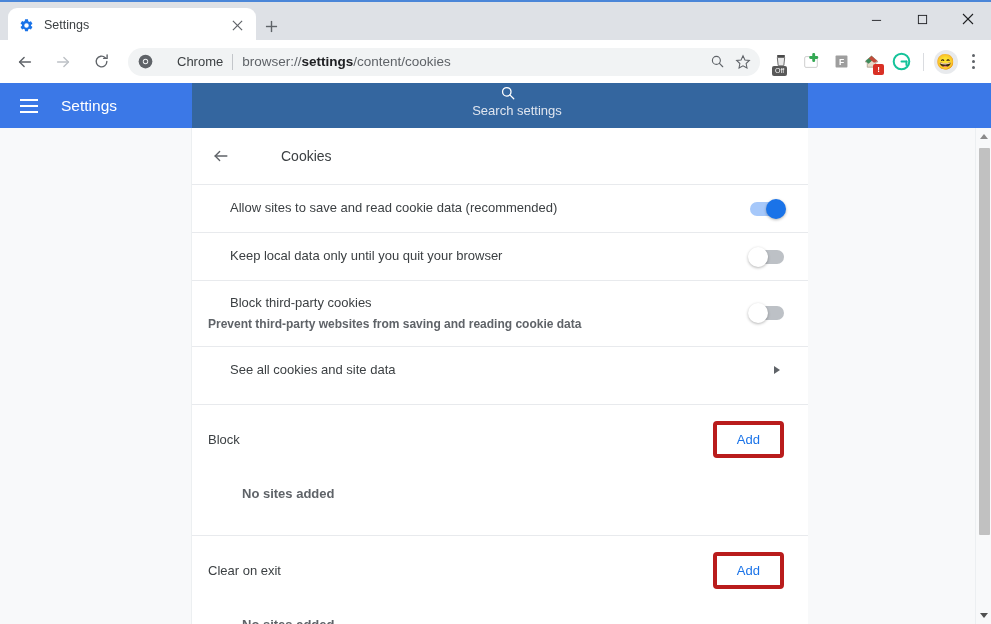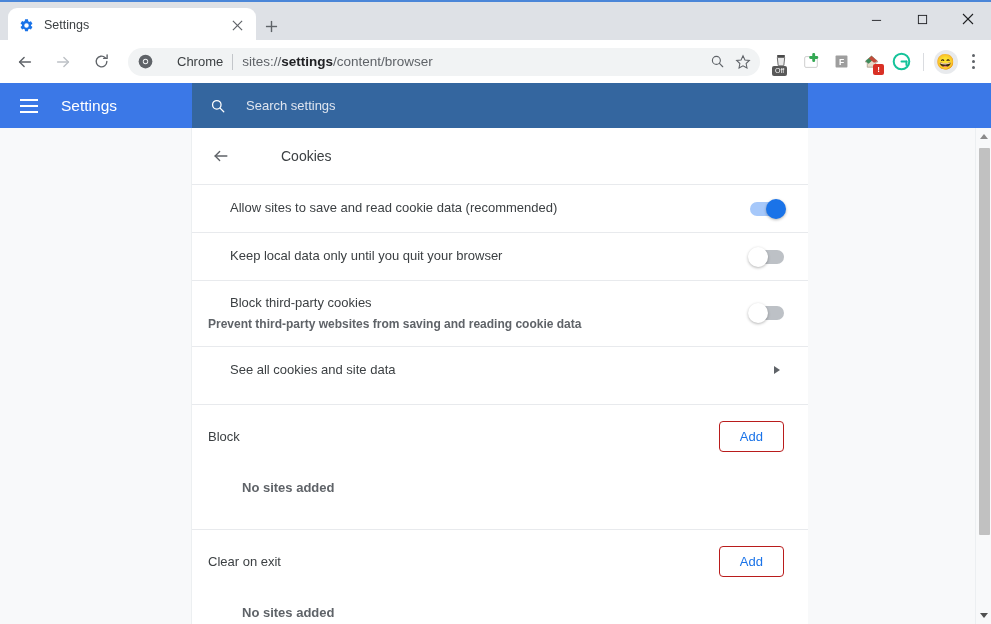--- a/index.html
+++ b/index.html
@@ -161,20 +161,21 @@
     color: #ffffff; font-size: 15.5px; font-weight: 500;
     margin-left: 17px;
     flex: 0 0 auto;
   }
   .searchbox {
     position: absolute; left: 192px; top: 0;
     width: 616px; height: 45px;
     background: #34669f;
     display: flex; align-items: center;
     padding-left: 16px;
+    flex-direction: column;
   }
   .search-icon-wrap { width: 20px; height: 20px; display:flex; align-items:center; justify-content:center; flex:0 0 20px; }
   .search-placeholder {
     color: #dfe5ef; font-size: 13px;
     margin-left: 18px;
   }
 
   
   .page-body {
     position: absolute; left: 0; top: 128px;
@@ -247,21 +248,21 @@
 
   .list-section { border-top: 1px solid #e8eaed; }
   .list-head {
     display: flex; align-items: center;
     padding: 16px 24px 16px 16px;
     min-height: 62px;
   }
   .list-title { flex: 1 1 auto; font-size: 13px; color: #3c4043; }
   .btn-add {
     background: #ffffff;
-    border: 1px solid #b91c1c;
+    border: 4px solid #b91c1c;
     border-radius: 4px;
     color: #1a73e8;
     font-size: 13px;
     font-family: "Liberation Sans", sans-serif;
     padding: 7px 20px;
     flex: 0 0 auto;
   }
   .empty-text {
     font-size: 13px; color: #5f6368;
     padding: 12px 16px 34px 50px;
@@ -380,21 +381,21 @@
     <div class="omnibox">
       <span class="omni-chrome-icon">
         <svg width="15" height="15" viewBox="0 0 24 24">
           <circle cx="12" cy="12" r="11" fill="#5f6368"></circle>
           <circle cx="12" cy="12" r="4.3" fill="#f1f3f4"></circle>
           <circle cx="12" cy="12" r="2.8" fill="#5f6368"></circle>
         </svg>
       </span>
       <span class="omni-chrome-label">Chrome</span>
       <span class="omni-sep"></span>
-      <span class="omni-url"><span>sites://</span><b>settings</b><span>/content/browser</span></span>
+      <span class="omni-url"><span>browser://</span><b>settings</b><span>/content/cookies</span></span>
       <span class="omni-icon">
         <svg width="15" height="15" viewBox="0 0 20 20" stroke="#5f6368" stroke-width="1.5" fill="none">
           <circle cx="8.5" cy="8.5" r="5.3"></circle>
             <line x1="12.6" y1="12.6" x2="17" y2="17" stroke-linecap="round"></line>
         </svg>
       </span>
       <span class="omni-icon">
         <svg width="16" height="16" viewBox="0 0 20 20" stroke="#5f6368" stroke-width="1.3" fill="none">
           <polygon points="10,2.2 12.4,7.4 18,8.1 13.9,11.9 15,17.5 10,14.8 5,17.5 6.1,11.9 2,8.1 7.6,7.4"></polygon>
         </svg>

